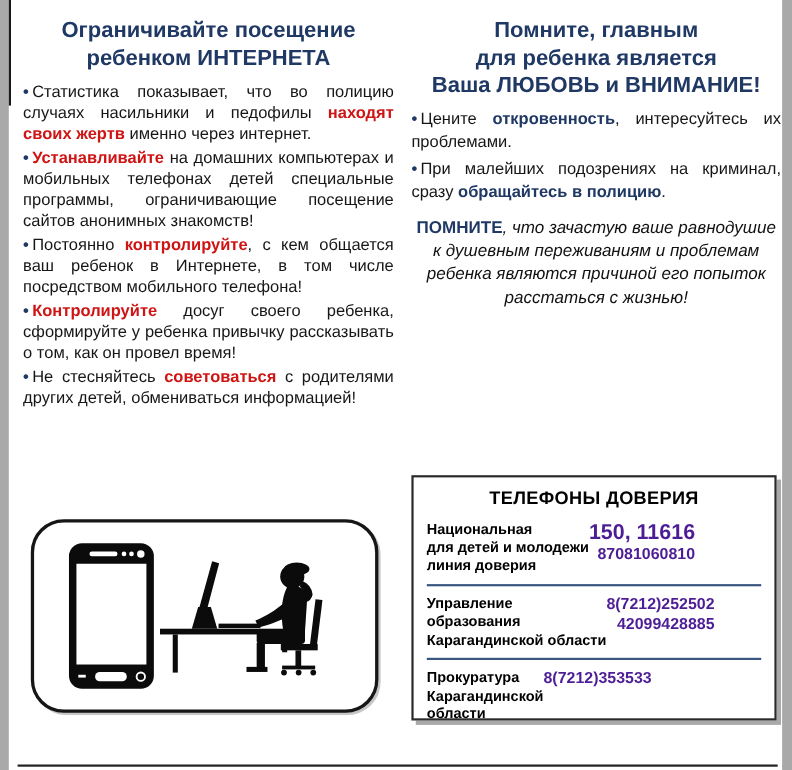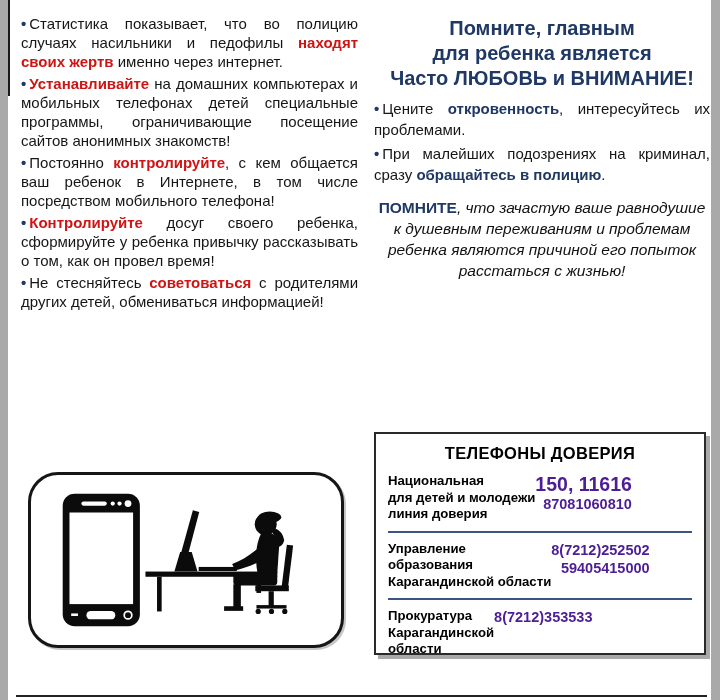--- a/index.html
+++ b/index.html
@@ -59,20 +59,21 @@
 </head>
 <body>
 
 <div class="page">
   <div class="edge left"></div>
   <div class="edge right"></div>
   <div class="artifact-vline"></div>
   <div class="artifact-bline"></div>
 
   <div class="col col-left">
+    <h2 class="title"><span>Ограничивайте посещение</span><br><span>ребенком ИНТЕРНЕТА</span></h2>
 
     <p class="para"><span class="bdot">•</span><span>Статистика показывает, что во полицию случаях насильники и педофилы </span><span class="em-red">находят своих жертв</span><span> именно через интернет.</span></p>
 
     <p class="para"><span class="bdot">•</span><span></span><span class="em-red">Устанавливайте</span><span> на домашних компьютерах и мобильных телефонах детей специальные программы, ограничивающие посещение сайтов анонимных знакомств!</span></p>
 
     <p class="para"><span class="bdot">•</span><span>Постоянно </span><span class="em-red">контролируйте</span><span>, с кем общается ваш ребенок в Интернете, в том числе посредством мобильного телефона!</span></p>
 
     <p class="para"><span class="bdot">•</span><span></span><span class="em-red">Контролируйте</span><span> досуг своего ребенка, сформируйте у ребенка привычку рассказывать о том, как он провел время!</span></p>
 
     <p class="para"><span class="bdot">•</span><span>Не стесняйтесь </span><span class="em-red">советоваться</span><span> с родителями других детей, обмениваться информацией!</span></p>
@@ -117,21 +118,21 @@
         <rect x="219" y="154" width="9" height="26"></rect>
         <rect x="198" y="178" width="52" height="6"></rect>
         <circle cx="201" cy="189" r="4.5"></circle>
         <circle cx="224" cy="189" r="4.5"></circle>
         <circle cx="247" cy="189" r="4.5"></circle>
       </g>
     </svg>
   </div>
 
   <div class="col col-right">
-    <h2 class="title"><span>Помните, главным</span><br><span>для ребенка является</span><br><span>Часто ЛЮБОВЬ и ВНИМАНИЕ!</span></h2>
+    <h2 class="title"><span>Помните, главным</span><br><span>для ребенка является</span><br><span>Ваша ЛЮБОВЬ и ВНИМАНИЕ!</span></h2>
 
 
     <p class="para"><span class="bdot">•</span><span>Цените </span><span class="em-blue">откровенность</span><span>, интересуйтесь их проблемами.</span></p>
 
     <p class="para"><span class="bdot">•</span><span>При малейших подозрениях на криминал, сразу </span><span class="em-blue">обращайтесь в полицию</span><span>.</span></p>
 
     <p class="reminder"><span class="em-blue">ПОМНИТЕ</span><span>, что зачастую ваше равнодушие к душевным переживаниям и проблемам ребенка являются причиной его попыток расстаться с жизнью!</span></p>
   </div>
 
   <div class="hotline-box">
@@ -152,21 +153,21 @@
     <hr class="hb-div">
 
     <div class="hb-row">
       <div class="hb-label">
         <div>Управление</div>
         <div>образования</div>
         <div>Карагандинской области</div>
       </div>
       <div class="hb-nums">
         <div>8(7212)252502</div>
-        <div>59405415000</div>
+        <div>42099428885</div>
       </div>
     </div>
 
     <hr class="hb-div">
 
     <div class="hb-row">
       <div class="hb-label">
         <div>Прокуратура</div>
         <div>Карагандинской</div>
         <div>области</div>

